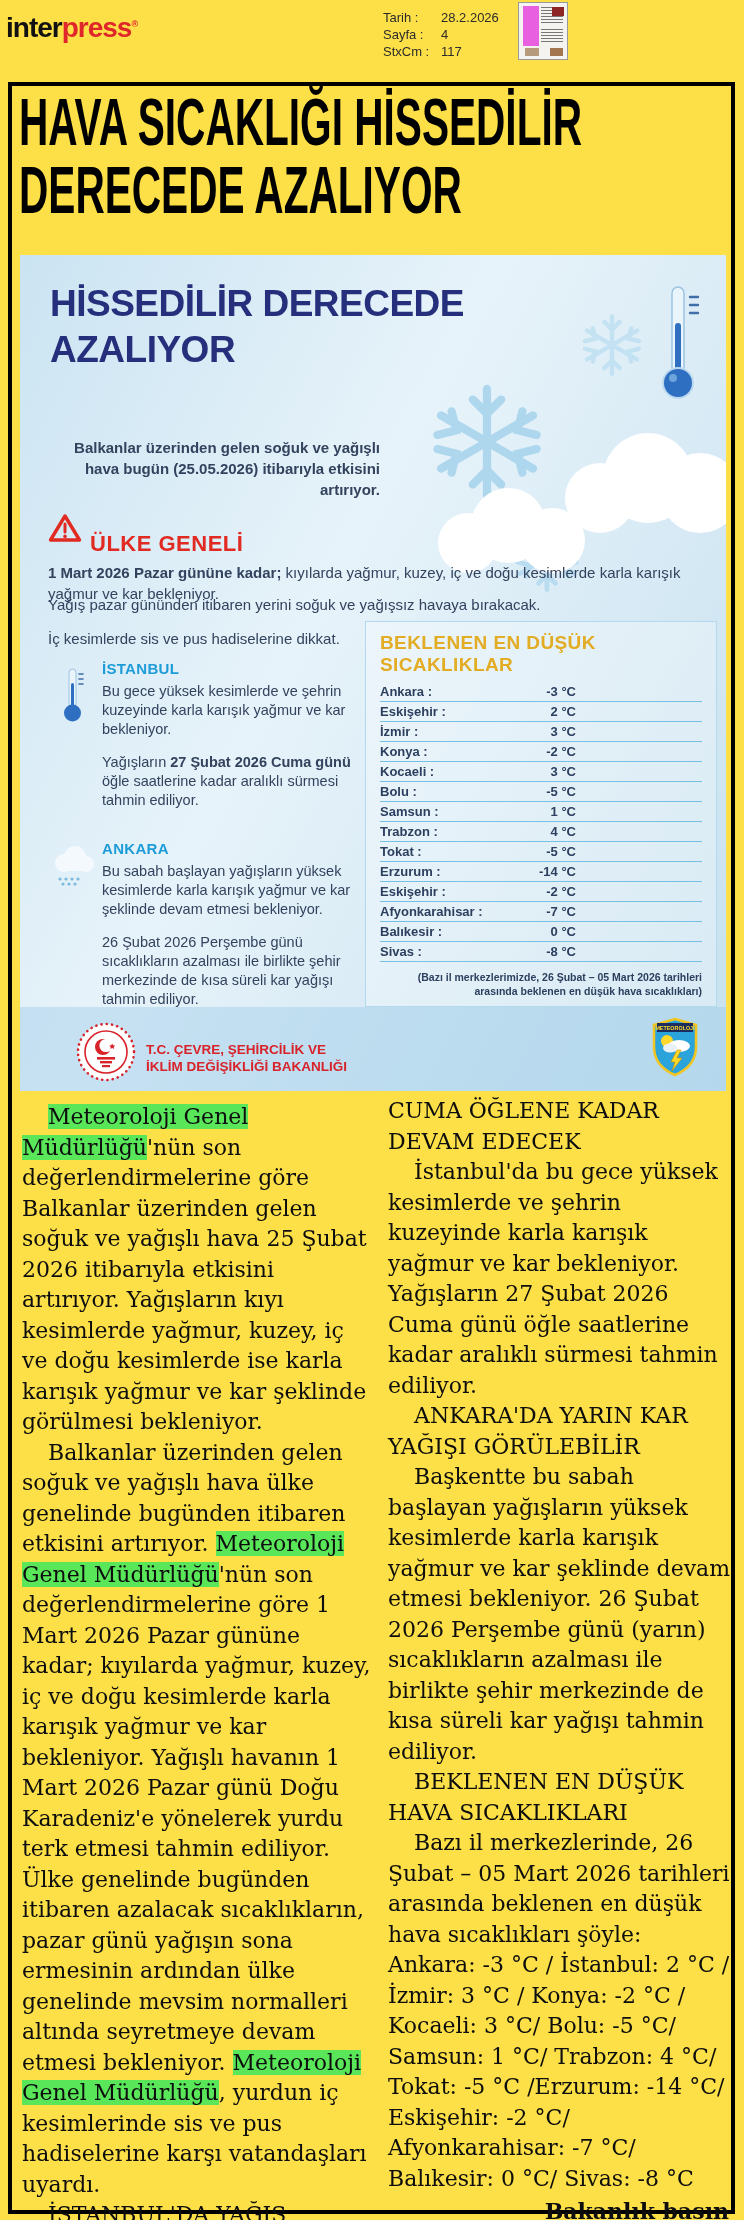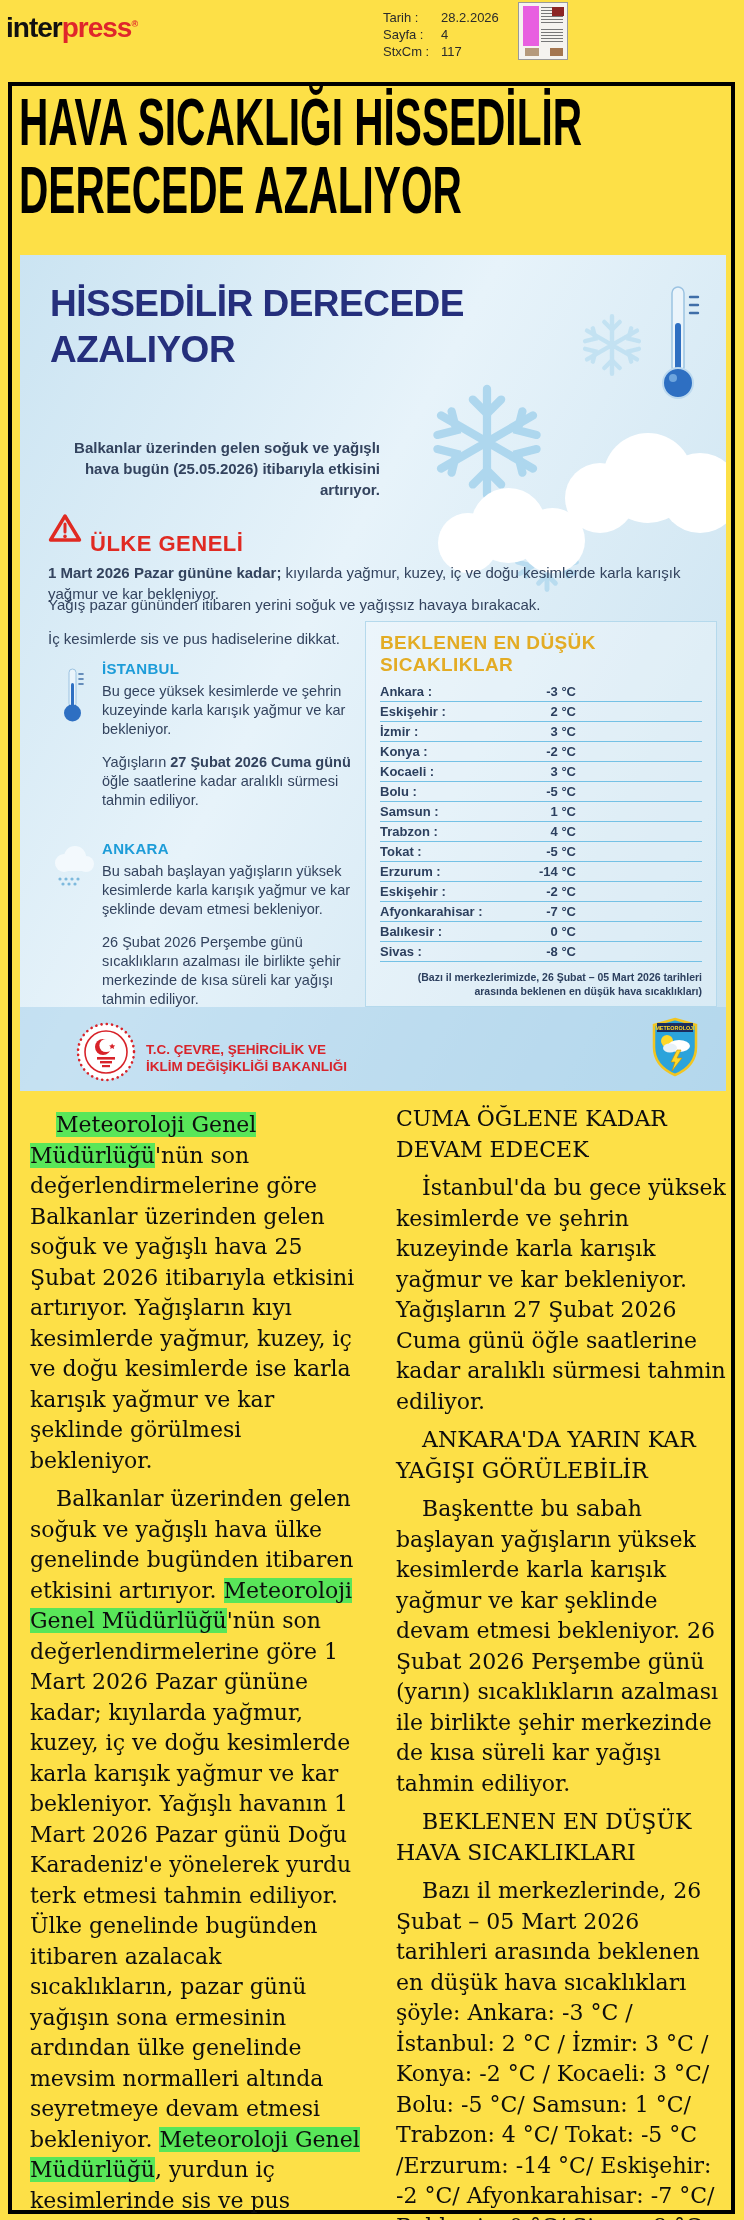--- a/index.html
+++ b/index.html
@@ -61,21 +61,21 @@
 
   .info-footer{position:absolute;left:0;bottom:0;width:100%;height:84px;background:rgba(158,205,233,.45);}
   .ministry{position:absolute;left:55px;top:766px;}
   .ministry-text{position:absolute;left:126px;top:786px;font-size:13.5px;line-height:17px;font-weight:bold;color:#d8232a;}
   .met-shield{position:absolute;right:28px;top:762px;}
 
   
   .article{position:absolute;font-family:"DejaVu Serif",serif;color:#0d0d0d;}
   .col1{left:22px;top:1102px;width:352px;}
   .col2{left:388px;top:1096px;width:347px;}
-  .article p{margin:8px;font-size:22px;line-height:30.5px;text-indent:26px;}
+  .article p{margin:0;font-size:22px;line-height:30.5px;text-indent:26px;}
   .article p.subhead-first{text-indent:0;}
   .article p.byline{text-align:right;font-weight:bold;padding-right:6px;text-indent:0;margin-top:2px;}
   .hl{background:#59e659;}
 </style>
 </head>
 <body>
 
 <div id="page">
 
   <div class="ip-logo">

